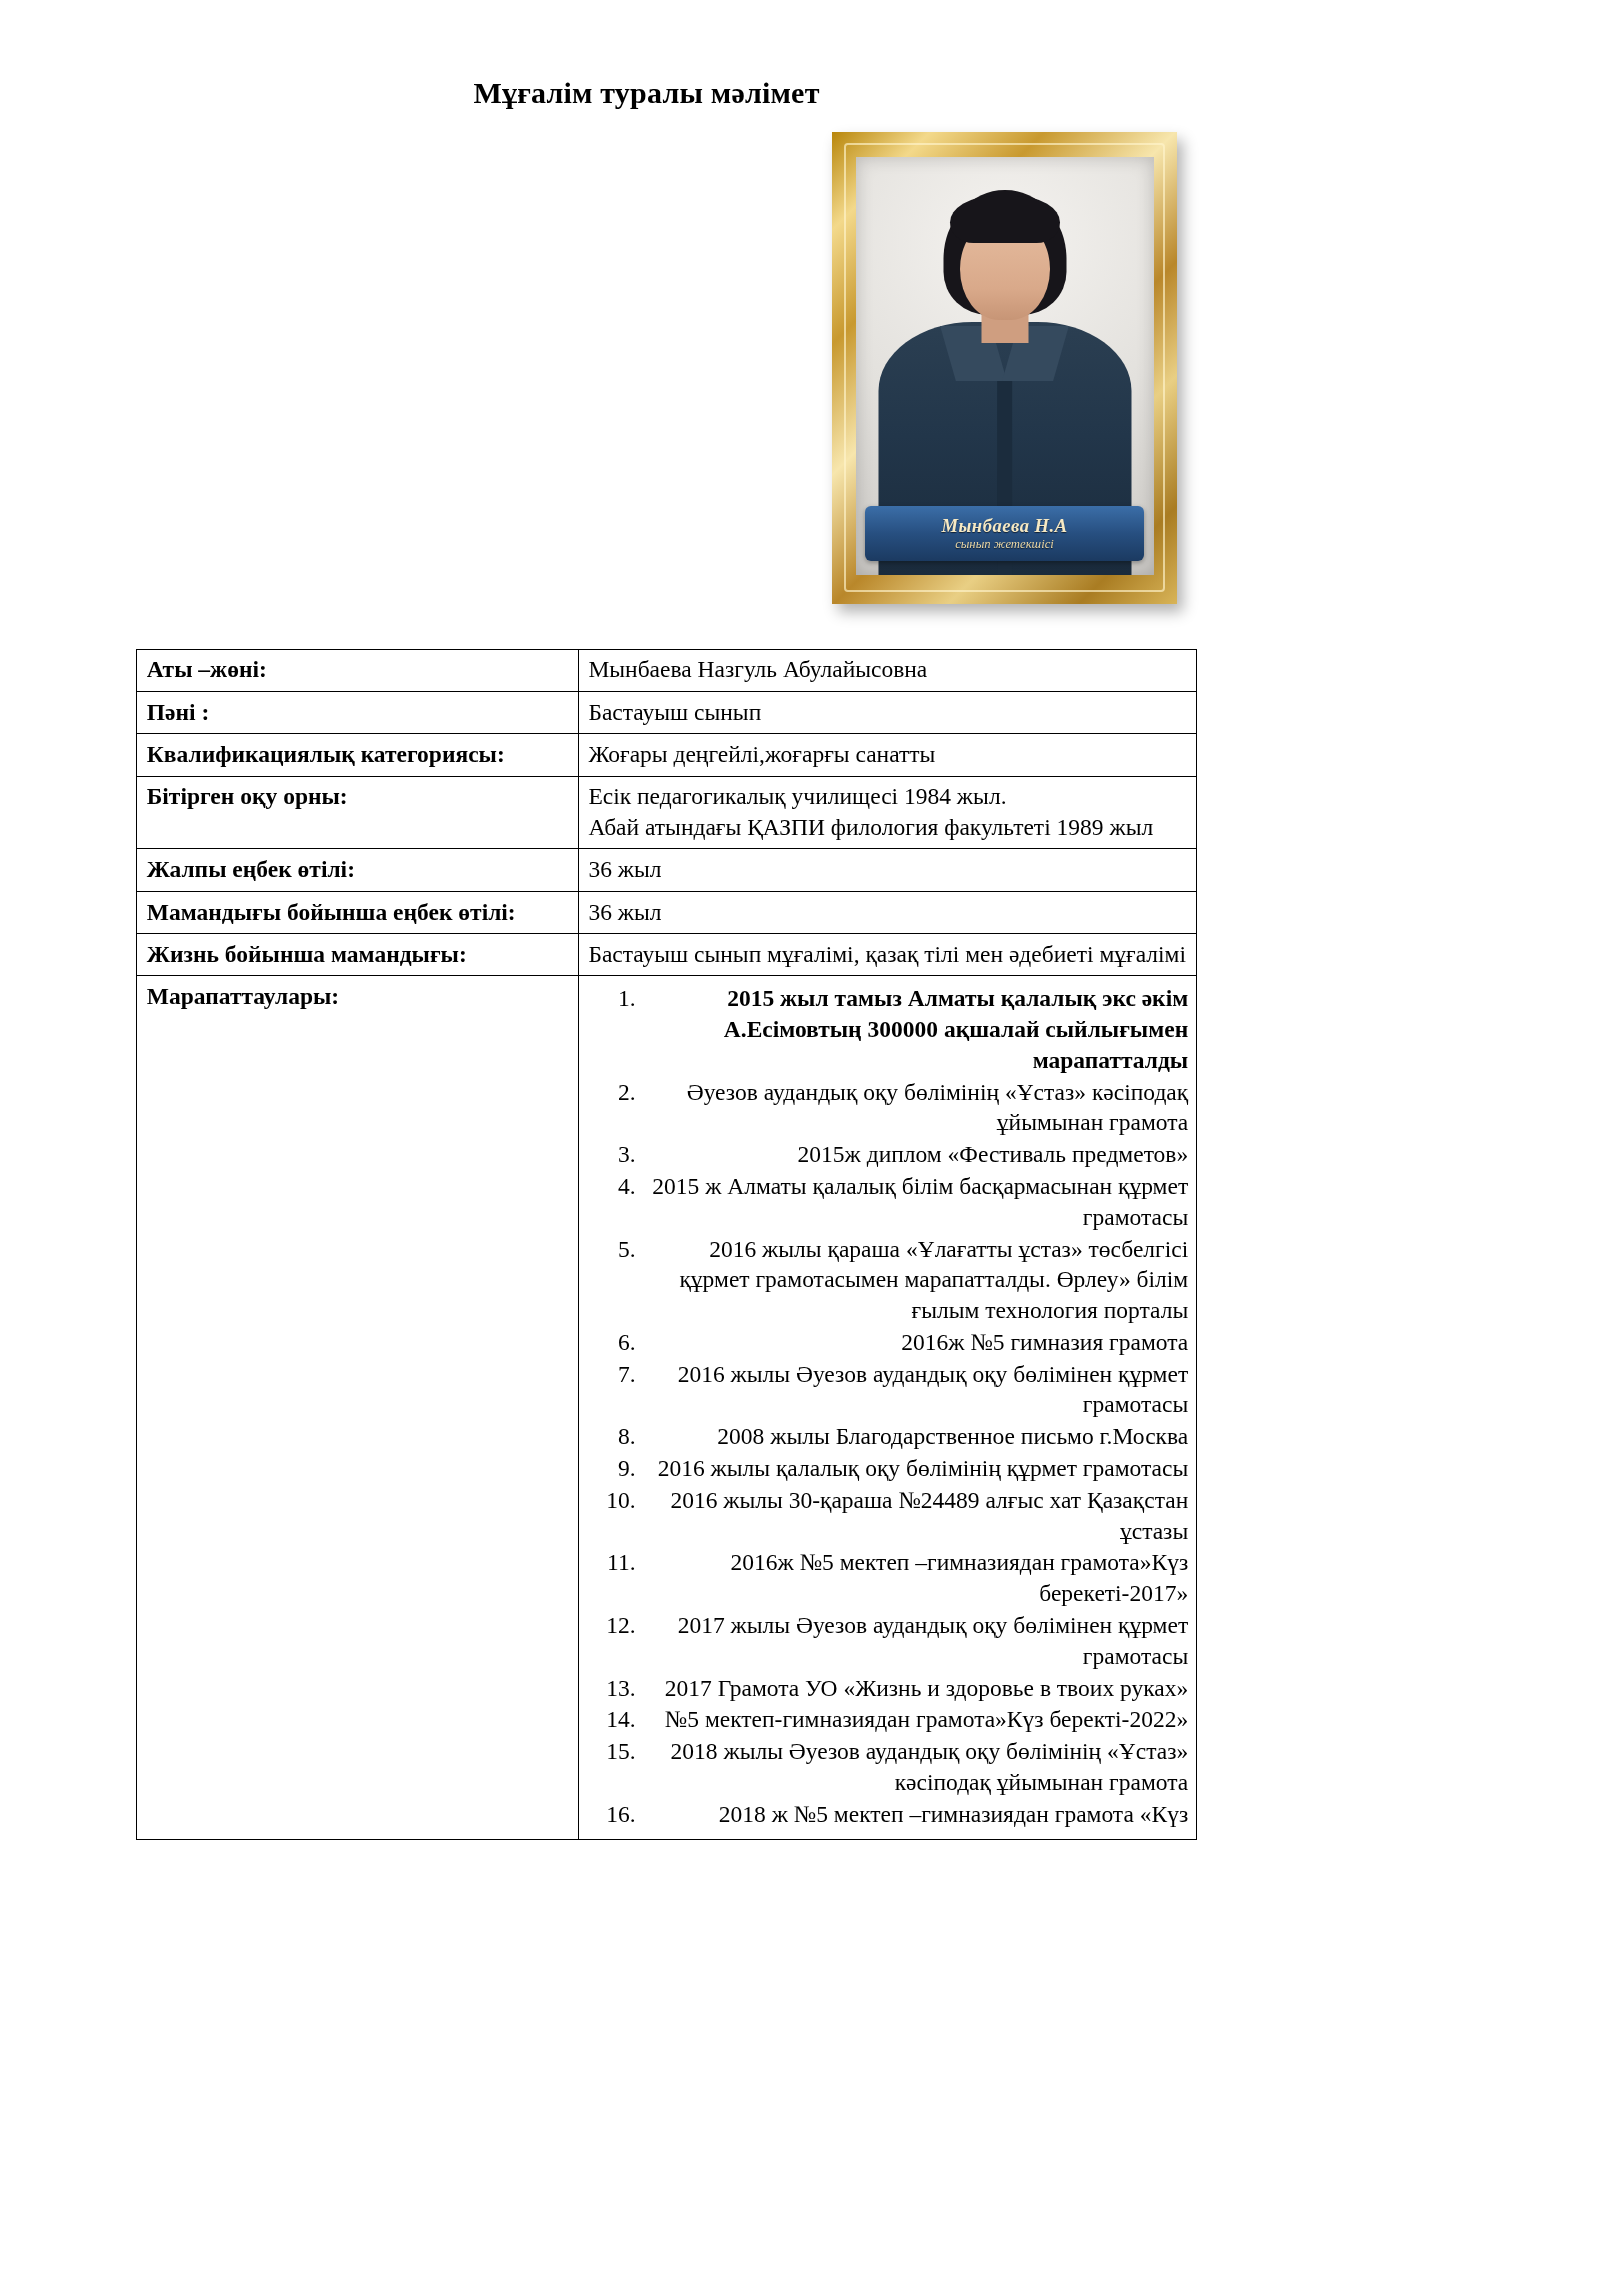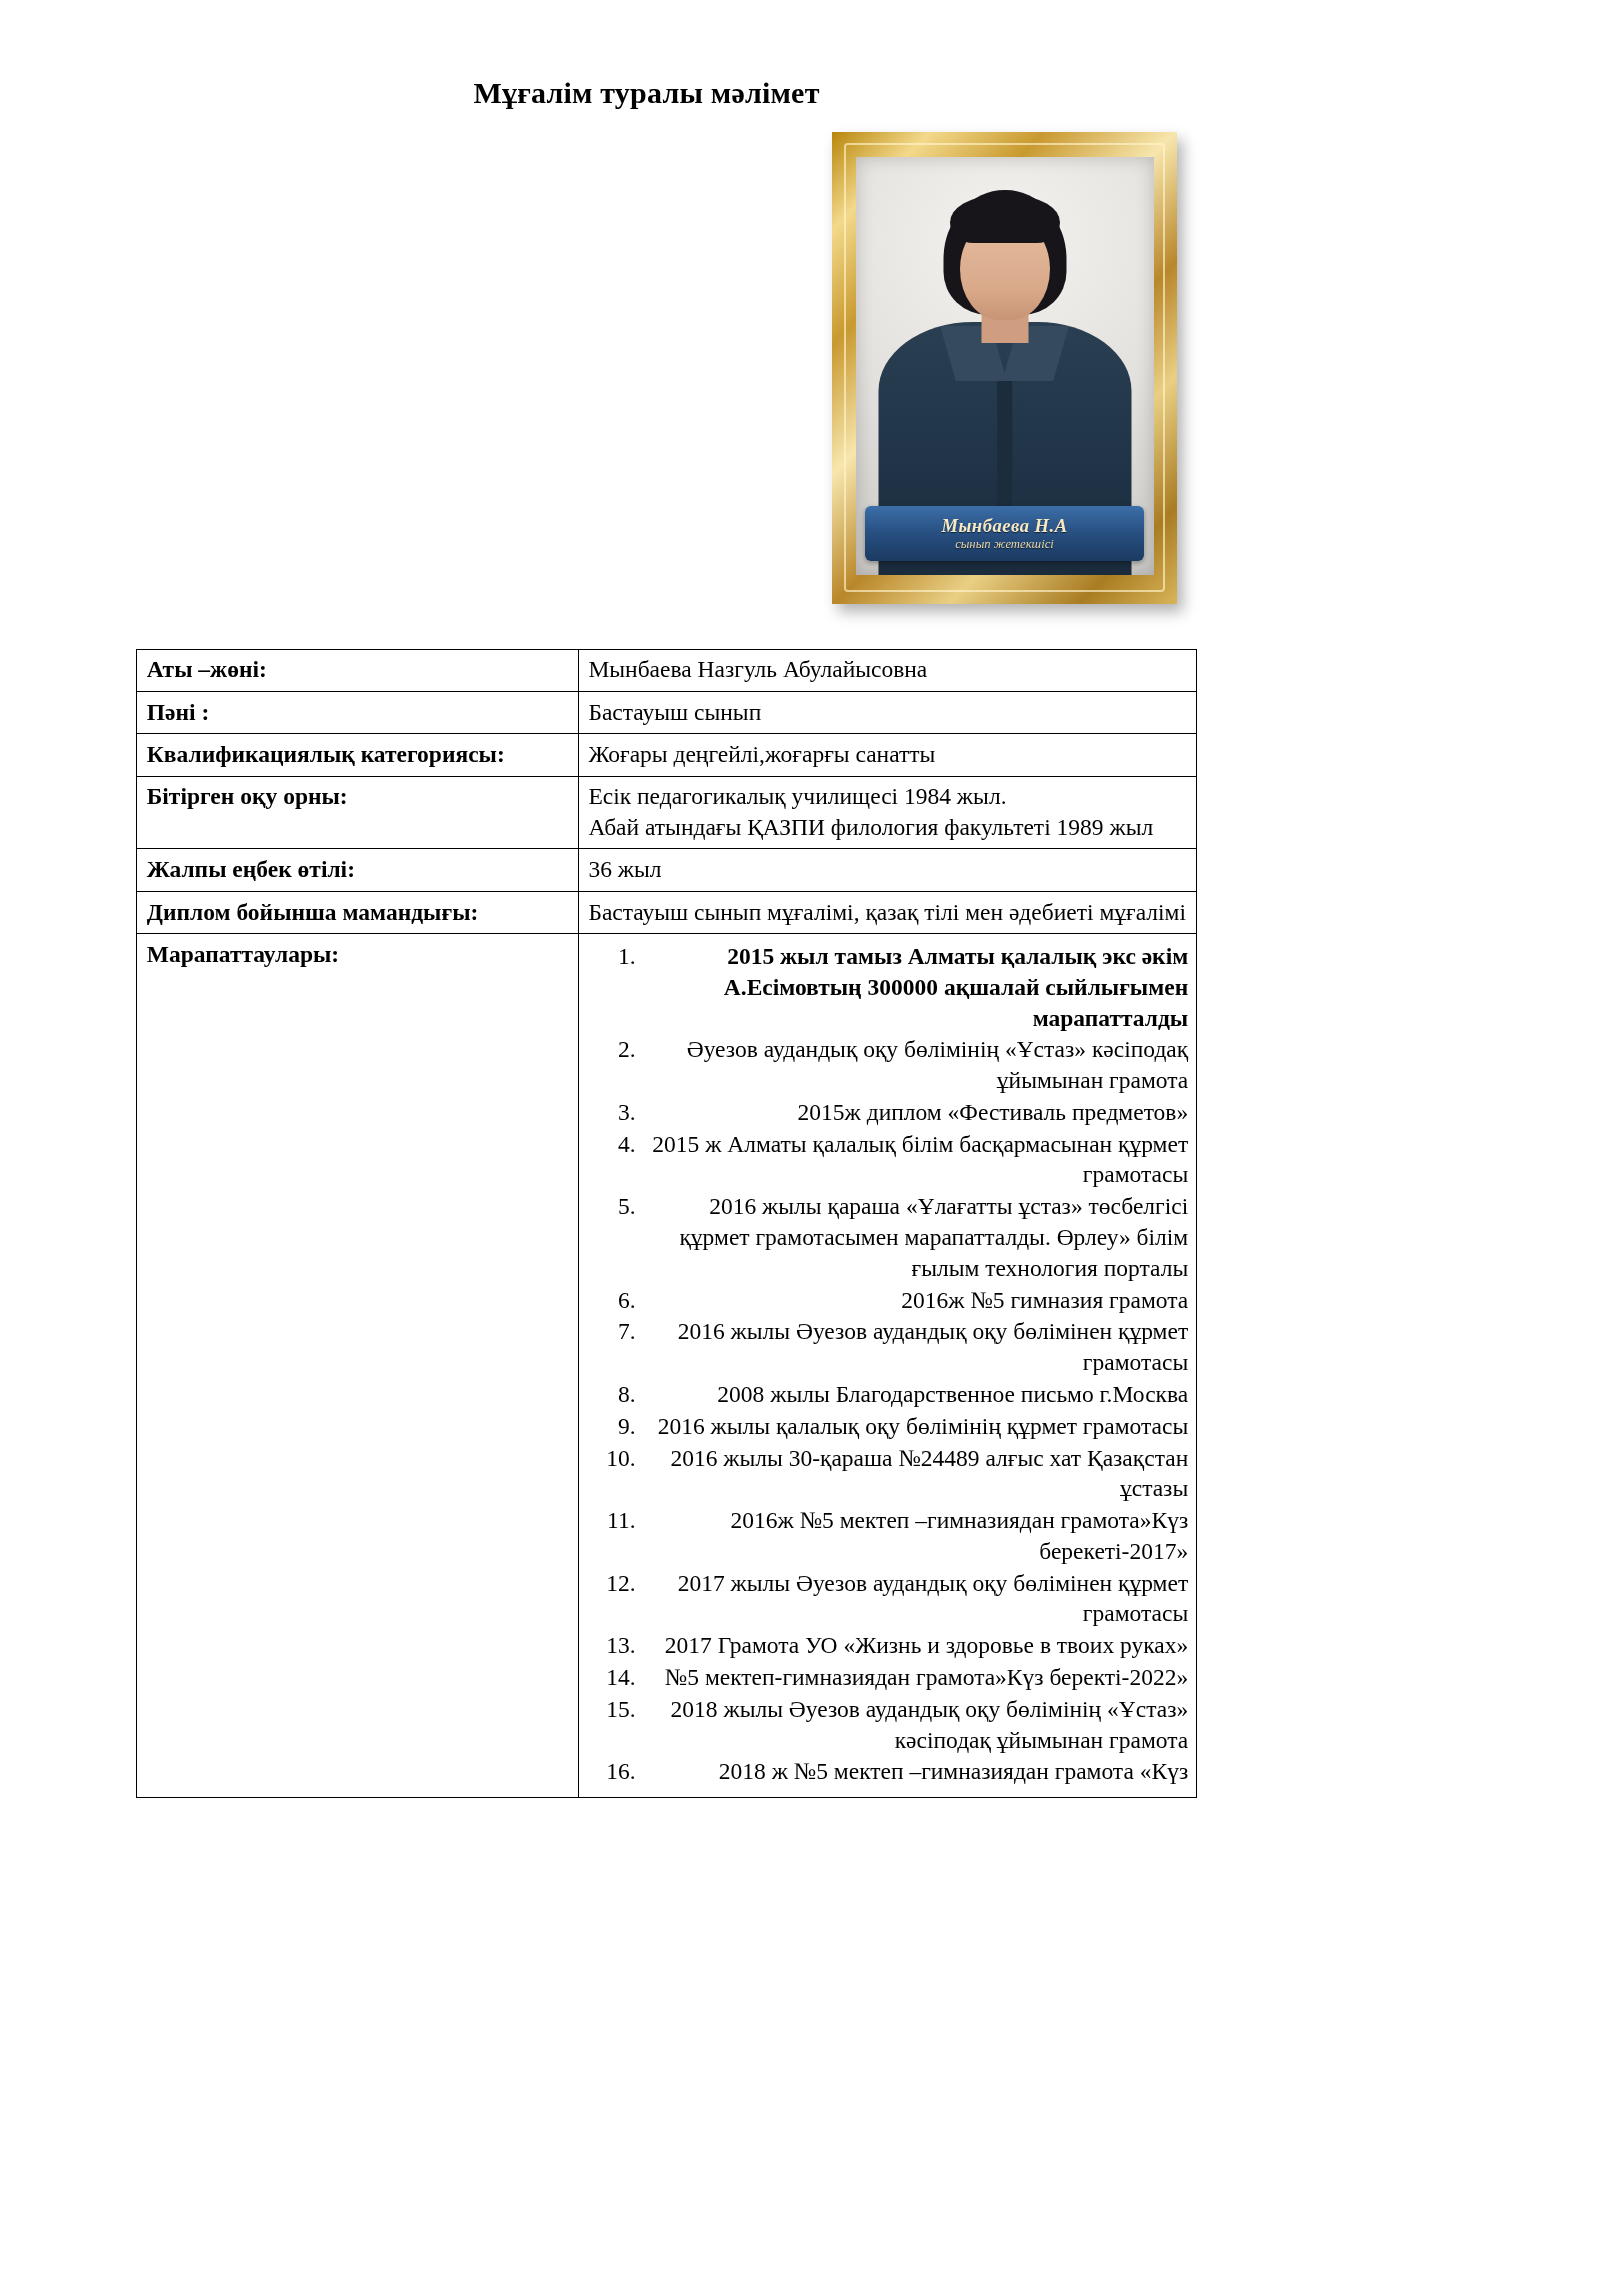--- a/index.html
+++ b/index.html
@@ -243,21 +243,25 @@
         <td class="value">
           <p>Есік педагогикалық училищесі 1984 жыл.</p>
           <p>Абай атындағы ҚАЗПИ филология факультеті 1989 жыл</p>
         </td>
       </tr>
       <tr>
         <td class="label">Жалпы еңбек өтілі:</td>
         <td class="value">36 жыл</td>
       </tr>
       <tr>
-        <td class="label">Диплом бойынша мамандығы:</td>
+        <td class="label">Мамандығы бойынша еңбек өтілі:</td>
+        <td class="value">36 жыл</td>
+      </tr>
+      <tr>
+        <td class="label">Жизнь бойынша мамандығы:</td>
         <td class="value">Бастауыш сынып  мұғалімі, қазақ тілі мен әдебиеті мұғалімі</td>
       </tr>
       <tr>
         <td class="label">Марапаттаулары:</td>
         <td class="value awards-cell">
           <ol class="awards">
             <li><b>2015 жыл тамыз  Алматы қалалық экс әкім А.Есімовтың 300000  ақшалай сыйлығымен марапатталды</b></li>
             <li>Әуезов аудандық оқу бөлімінің «Ұстаз» кәсіподақ ұйымынан грамота</li>
             <li>2015ж диплом «Фестиваль предметов»</li>
             <li>2015 ж Алматы қалалық білім басқармасынан құрмет грамотасы</li>

